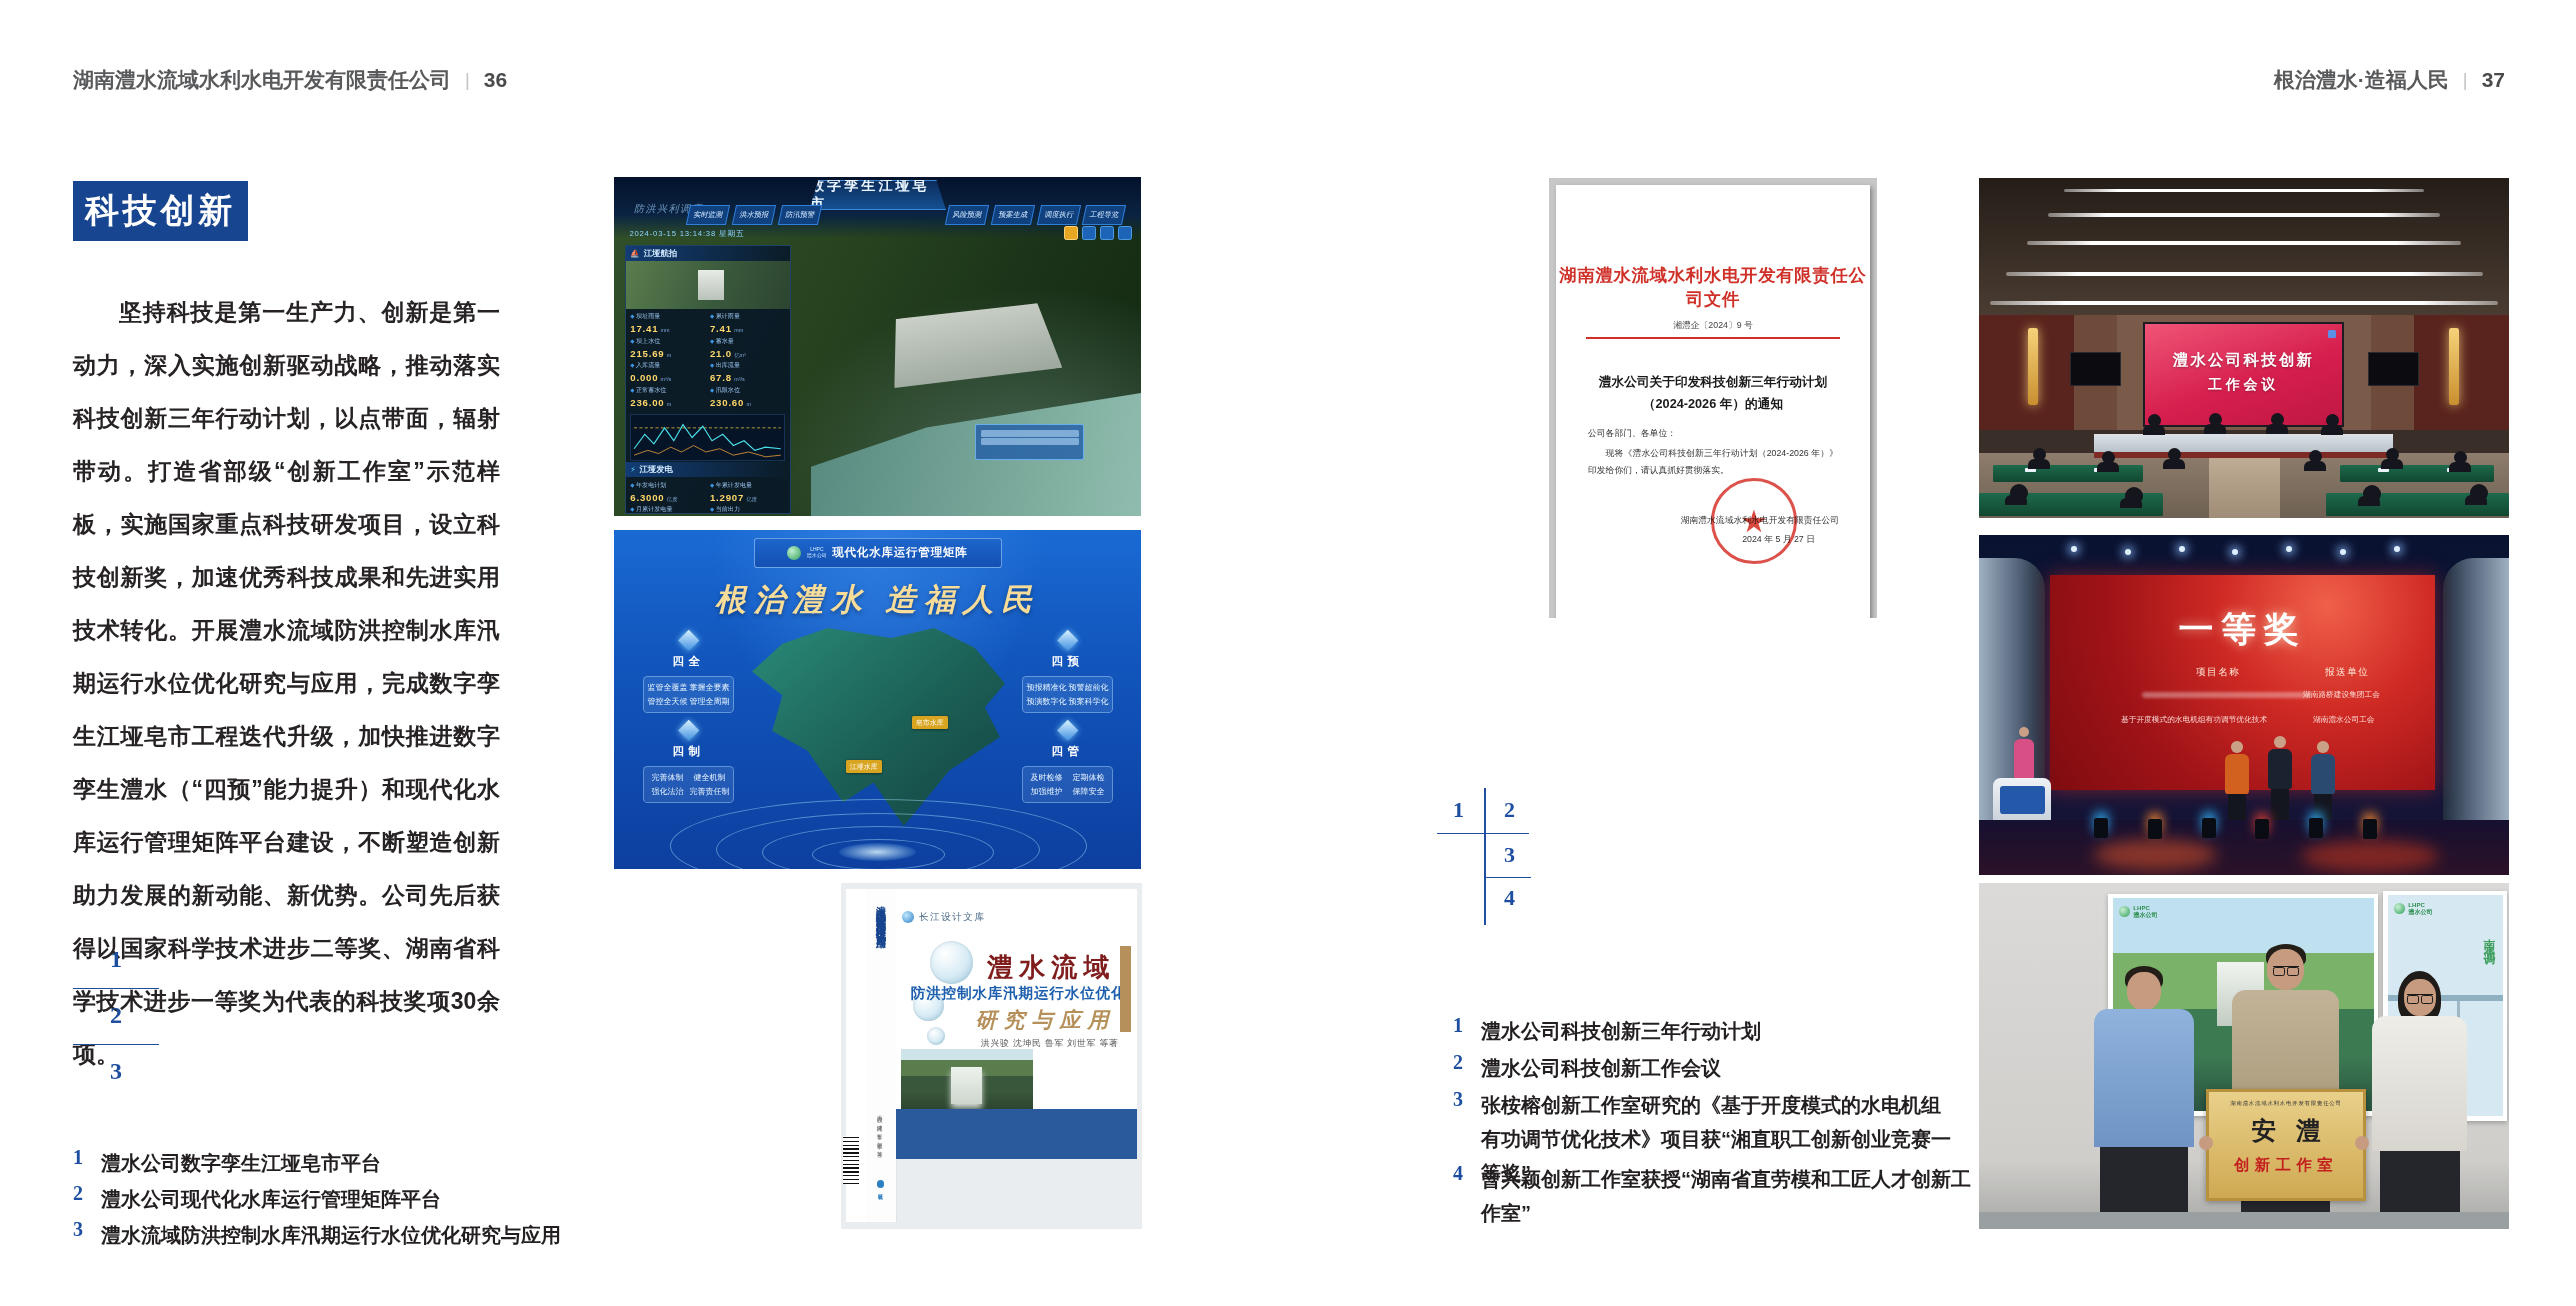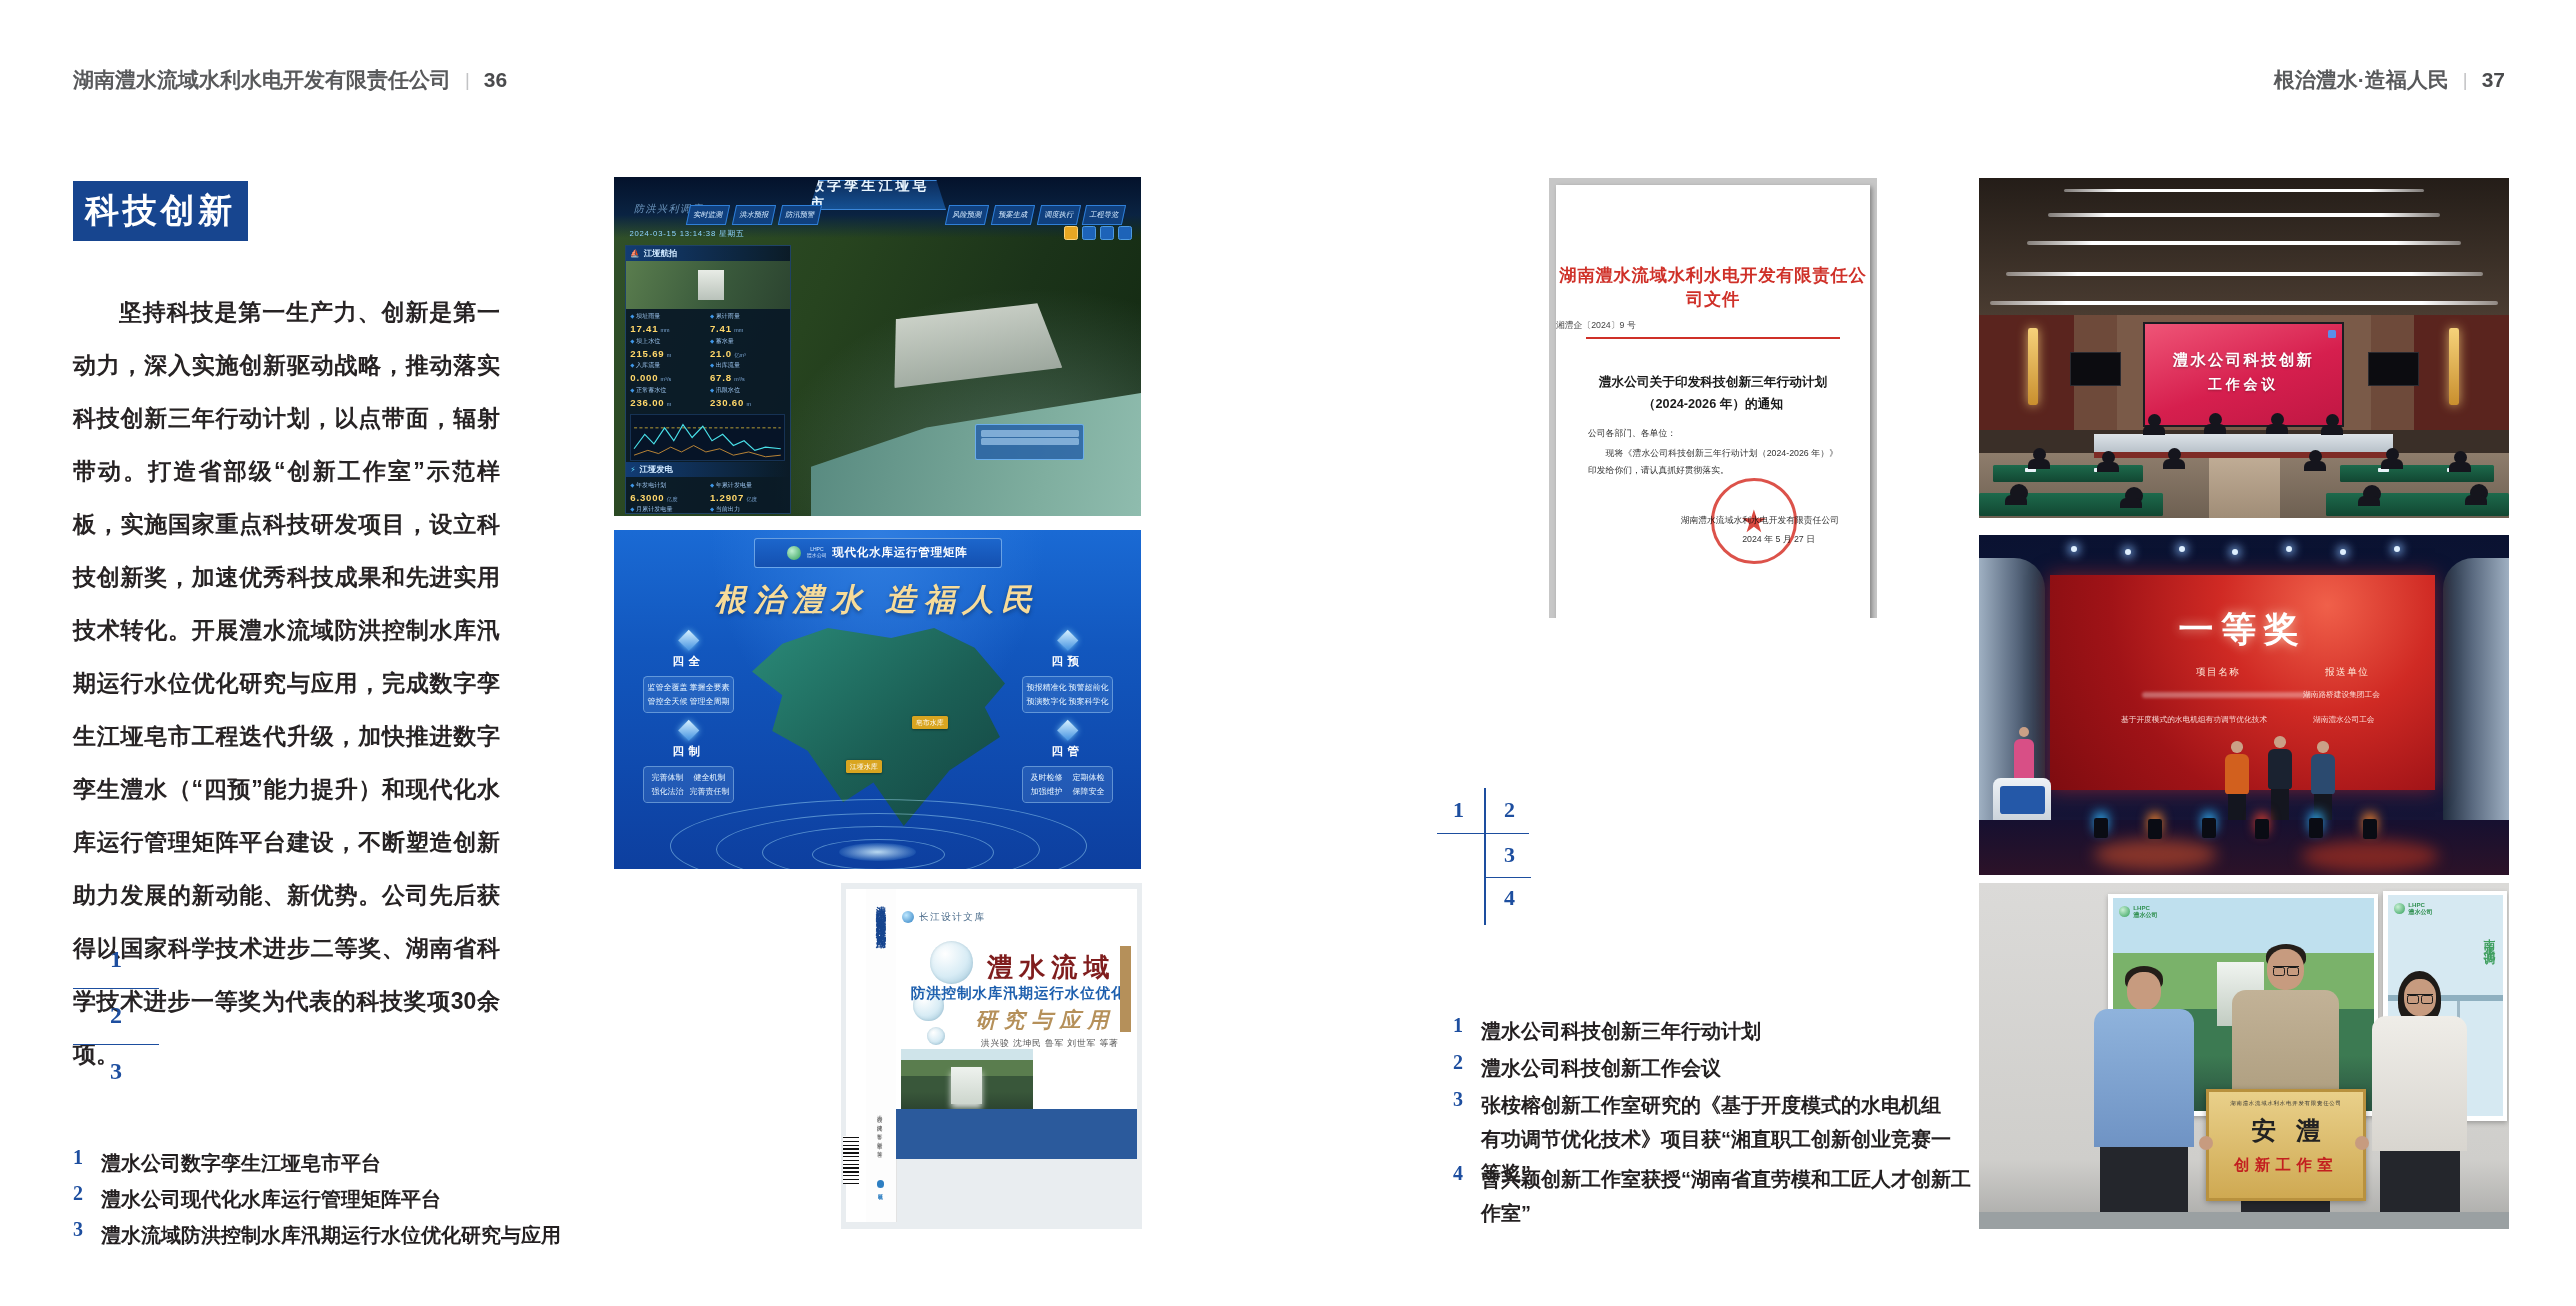--- a/index.html
+++ b/index.html
@@ -134,21 +134,21 @@
       background:repeating-linear-gradient(90deg,#e8ece8 0 6.1px,#9fb0a4 6.1px 10.7px);}
   .bk-pub{left:77px;top:301px;display:flex;align-items:center;gap:5.4px;}
   .bk-pub .c{width:10.7px;height:10.7px;border-radius:50%;background:radial-gradient(circle at 35% 35%,#e8f6ff,#7fb4d8);}
   .bk-pub .n{font-size:10.7px;font-style:italic;font-weight:bold;color:#e4ecf8;font-family:"Liberation Serif","DejaVu Serif",serif;}
   .bk-pub .e{font-size:4.6px;color:#bcd0e8;letter-spacing:0.8px;}
 
   
   .doc{left:1549px;top:178px;width:328px;height:440px;background:#c7c7c7;}
   .doc-paper{left:7px;top:7px;width:314px;height:466px;background:#fff;box-shadow:1.5px 2.3px 4.6px rgba(0,0,0,.35);}
   .doc-org{left:0;right:0;top:78px;text-align:center;color:#cf3028;font-size:17.3px;font-weight:bold;letter-spacing:0.8px;}
-  .doc-no{left:0;right:0;top:135px;color:#444;font-size:8.8px;}
+  .doc-no{left:0;right:0;top:135px;text-align:center;color:#444;font-size:8.8px;}
   .doc-rule{left:30px;top:152px;width:254px;height:1.5px;background:#cf3028;}
   .doc-title{left:0;right:0;top:187px;text-align:center;font-size:12.7px;font-weight:bold;color:#1a1a1a;line-height:21.5px;}
   .doc-salut{left:32px;top:243px;font-size:8.8px;color:#333;}
   .doc-body{left:32px;top:260px;width:250px;font-size:8.8px;color:#333;line-height:17px;text-indent:2em;text-align:justify;}
   .doc-signer{left:0;right:31px;top:330px;text-align:right;font-size:8.8px;color:#333;}
   .doc-date{left:0;right:55px;top:349px;text-align:right;font-size:8.8px;color:#333;}
   .doc-seal{left:155px;top:293px;width:80px;height:80px;border:3.1px solid rgba(214,52,42,.85);border-radius:50%;
       display:flex;align-items:center;justify-content:center;mix-blend-mode:multiply;}
   .doc-seal .star{color:rgba(214,52,42,.9);font-size:31px;}
 

